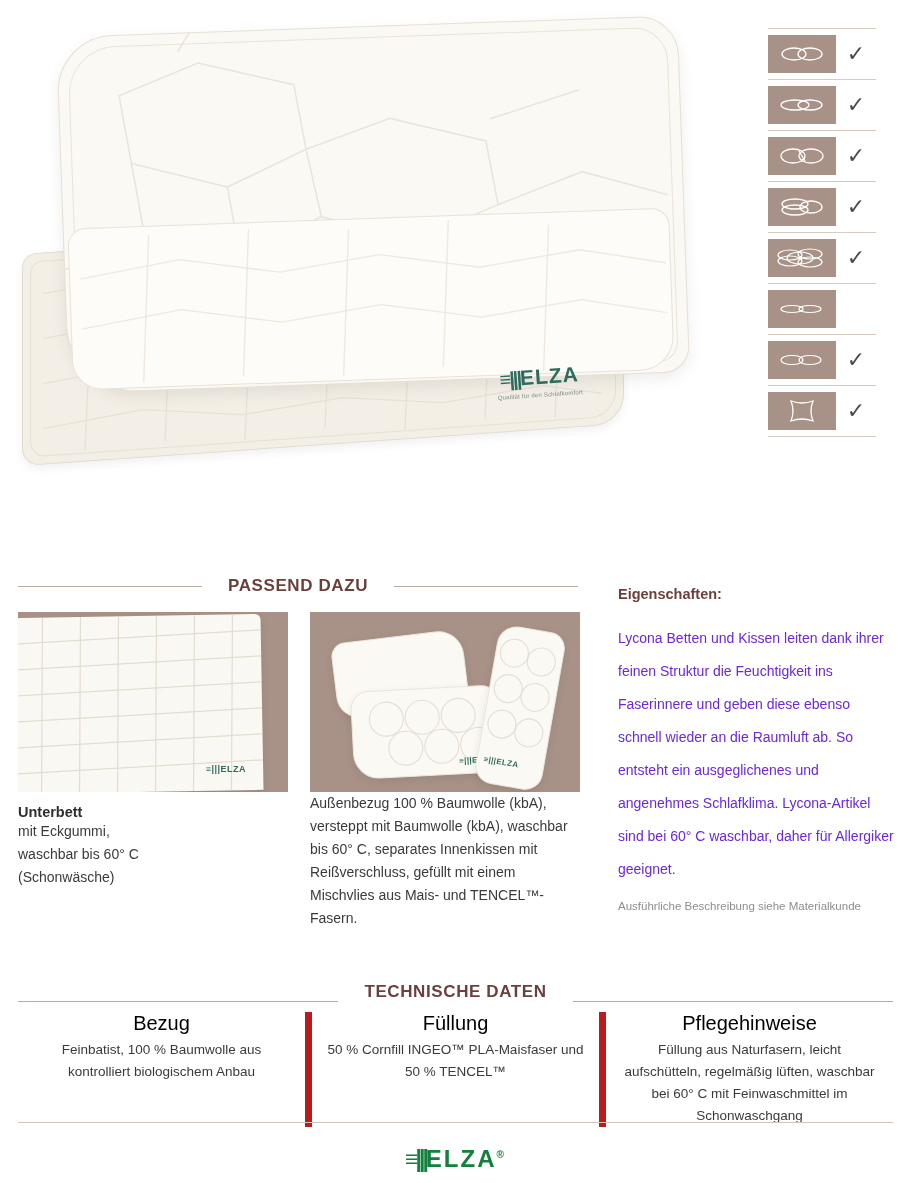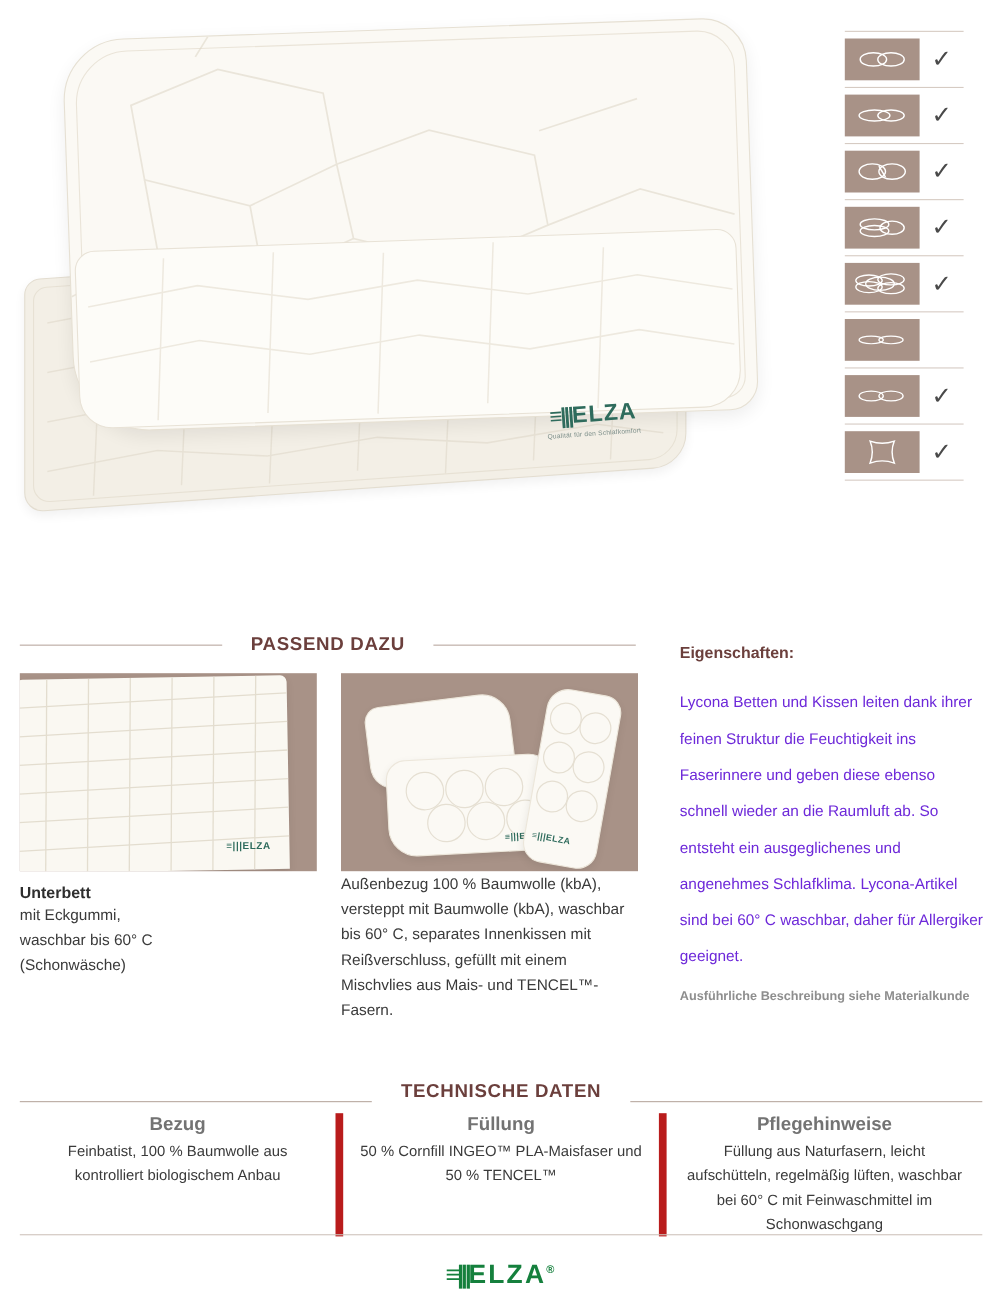--- a/index.html
+++ b/index.html
@@ -257,21 +257,20 @@
   .eig-body {
     font-size: 14px;
     line-height: 33px;
     color: #6d28d9;
     margin-top: 20px;
   }
   .eig-note {
     margin-top: 14px;
     font-size: 11.5px;
     color: #8e8e8e;
-    font-weight: bold;
   }
   
   #tech-head {
     position: absolute;
     left: 18px;
     top: 982px;
     width: 875px;
     align-items: flex-end;
   }
   .tech-cols {
@@ -282,23 +281,23 @@
     display: flex;
   }
   .tech-col {
     flex: 1;
     text-align: center;
     padding: 0 14px;
   }
   .tech-col + .tech-col { border-left: 7px solid #b91c1c; }
   .tech-col h4 {
     margin: 0 0 4px 0;
-    font-size: 17px;
-    font-weight: bold;
-    color: #737373;
+    font-size: 20px;
+    font-weight: normal;
+    color: #000000;
   }
   .tech-col p {
     margin: 0;
     font-size: 13.5px;
     line-height: 22px;
     color: #3a3a3a;
   }
   
   .footer-rule {
     position: absolute;

